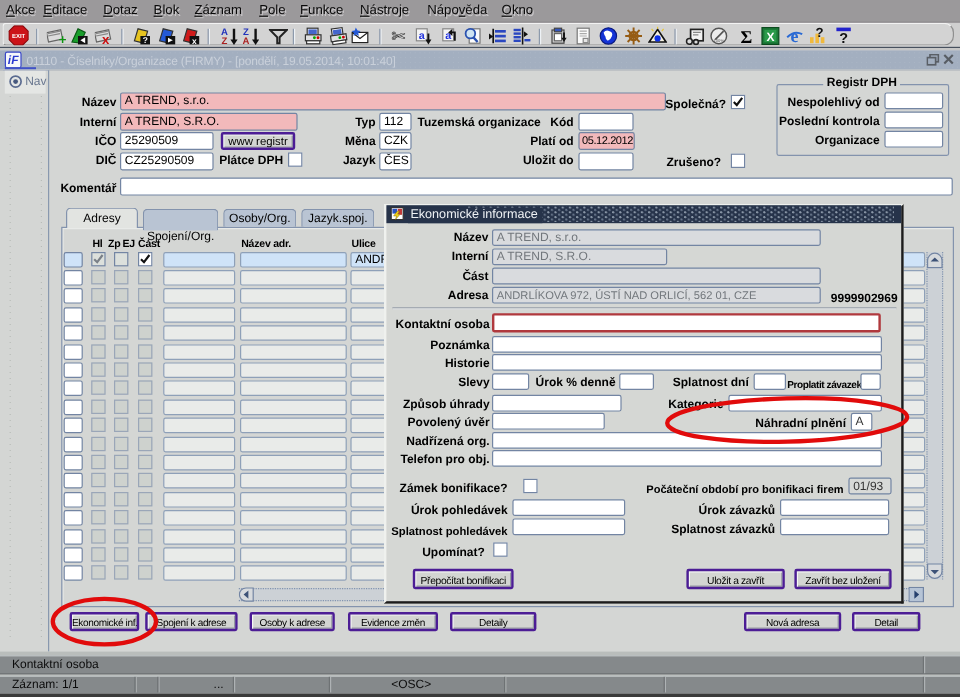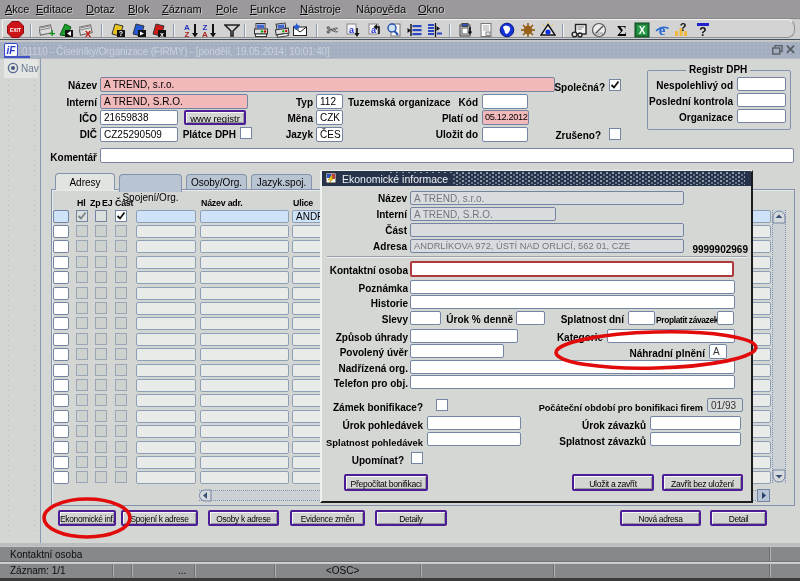--- a/index.html
+++ b/index.html
@@ -243,21 +243,21 @@
     <circle cx="6" cy="6" r="2" fill="#46587e"></circle>
   </svg>
 <div class="ab" style="left:21px;top:63px;font-size:10px;color:#6a7890">Nav</div>
 <div class="ab" style="left:8px;top:80px;width:1px;height:455px;background-image:repeating-linear-gradient(to bottom,#b8bcb8 0 1px,transparent 1px 5px)"></div>
 <div class="ab" style="left:34px;top:80px;width:1px;height:455px;background-image:repeating-linear-gradient(to bottom,#b8bcb8 0 1px,transparent 1px 5px)"></div>
 <div class="lbl" style="left:-63px;top:80px;width:160px;font-size:10px">Název</div>
 <div class="fld pink" style="left:100px;top:77px;width:455px;height:15px;">A TREND, s.r.o.</div>
 <div class="lbl" style="left:-63px;top:97px;width:160px;font-size:10px">Interní</div>
 <div class="fld pink" style="left:100px;top:94px;width:148px;height:15px;">A TREND, S.R.O.</div>
 <div class="lbl" style="left:-63px;top:113px;width:160px;font-size:10px">IČO</div>
-<div class="fld " style="left:100px;top:110px;width:78px;height:15px;">21659838</div>
+<div class="fld " style="left:100px;top:110px;width:78px;height:15px;">25290509</div>
 <div class="lbl" style="left:-63px;top:129px;width:160px;font-size:10px">DIČ</div>
 <div class="fld " style="left:100px;top:127px;width:78px;height:15px;">CZ25290509</div>
 <div class="btn" style="left:184px;top:110px;width:62px;height:15px;line-height:14px">www registr</div>
 <div class="lbl" style="left:76px;top:129px;width:160px;font-size:10px">Plátce DPH</div>
 <div class="cb " style="left:240px;top:127px"></div>
 <div class="lbl" style="left:153px;top:97px;width:160px;font-size:10px">Typ</div>
 <div class="fld " style="left:316px;top:94px;width:27px;height:15px;">112</div>
 <div class="lbl" style="left:348px;top:97px;width:200px;text-align:left">Tuzemská organizace</div>
 <div class="lbl" style="left:318px;top:97px;width:160px;font-size:10px">Kód</div>
 <div class="fld " style="left:482px;top:94px;width:46px;height:15px;"></div>

